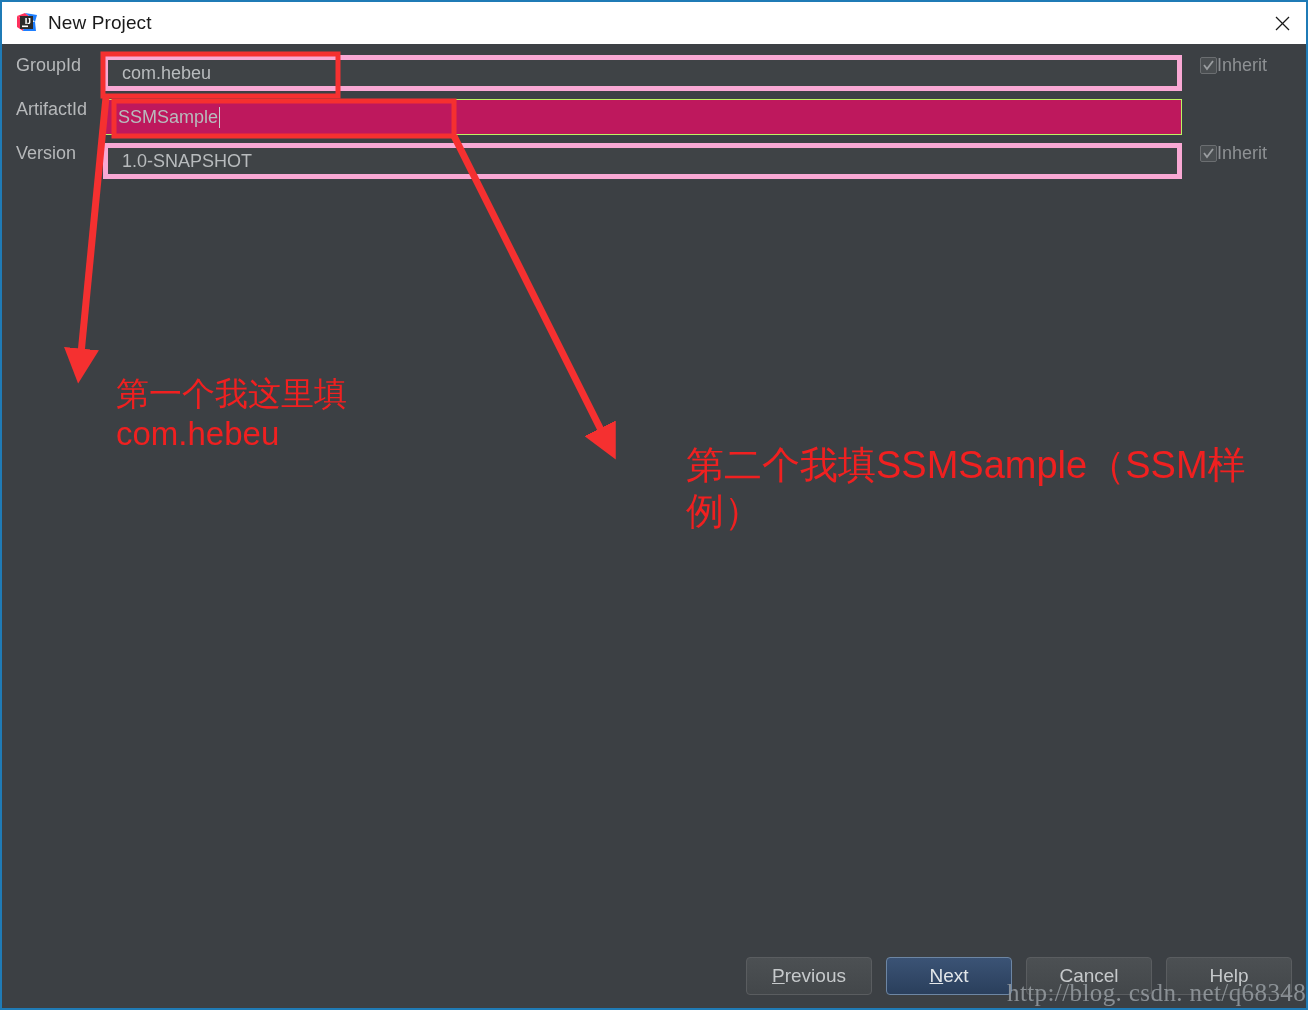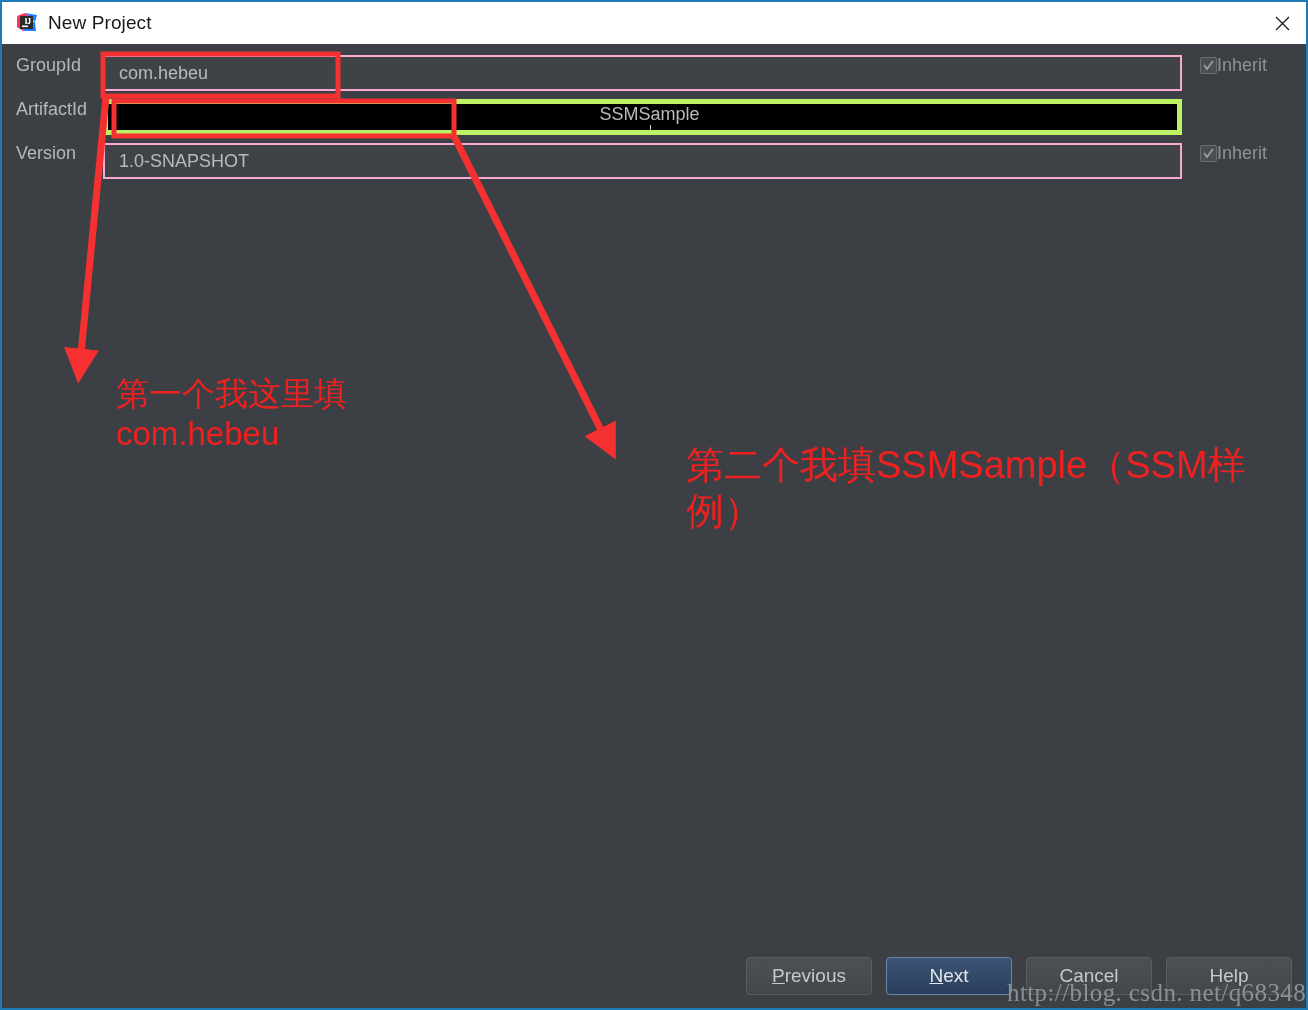--- a/index.html
+++ b/index.html
@@ -94,32 +94,31 @@
     padding-left: 14px;
     font-size: 18px;
     color: #b6b8ba;
     white-space: nowrap;
     flex: none;
   }
   .field-input {
     height: 36px;
     box-sizing: border-box;
     background: #3f4346;
-    border: 2px solid #f9a8d4;
+    border: 5px solid #f9a8d4;
     display: flex;
     align-items: center;
     padding-left: 14px;
     font-size: 18px;
     color: #b8bbbd;
     position: relative;
   }
   .field-input.focused {
-    border: 5px solid #bef264;
-    background: #000000;
-    flex-direction: column;
+    border: 1px solid #bef264;
+    background: #be185d;
   }
   #input-groupid  { width: 1079px; }
   #input-artifact { width: 1079px; }
   #input-version  { width: 1079px; }
   .caret {
     display: inline-block;
     width: 1px;
     height: 21px;
     background: #c8cbcd;
     margin-left: 1px;

